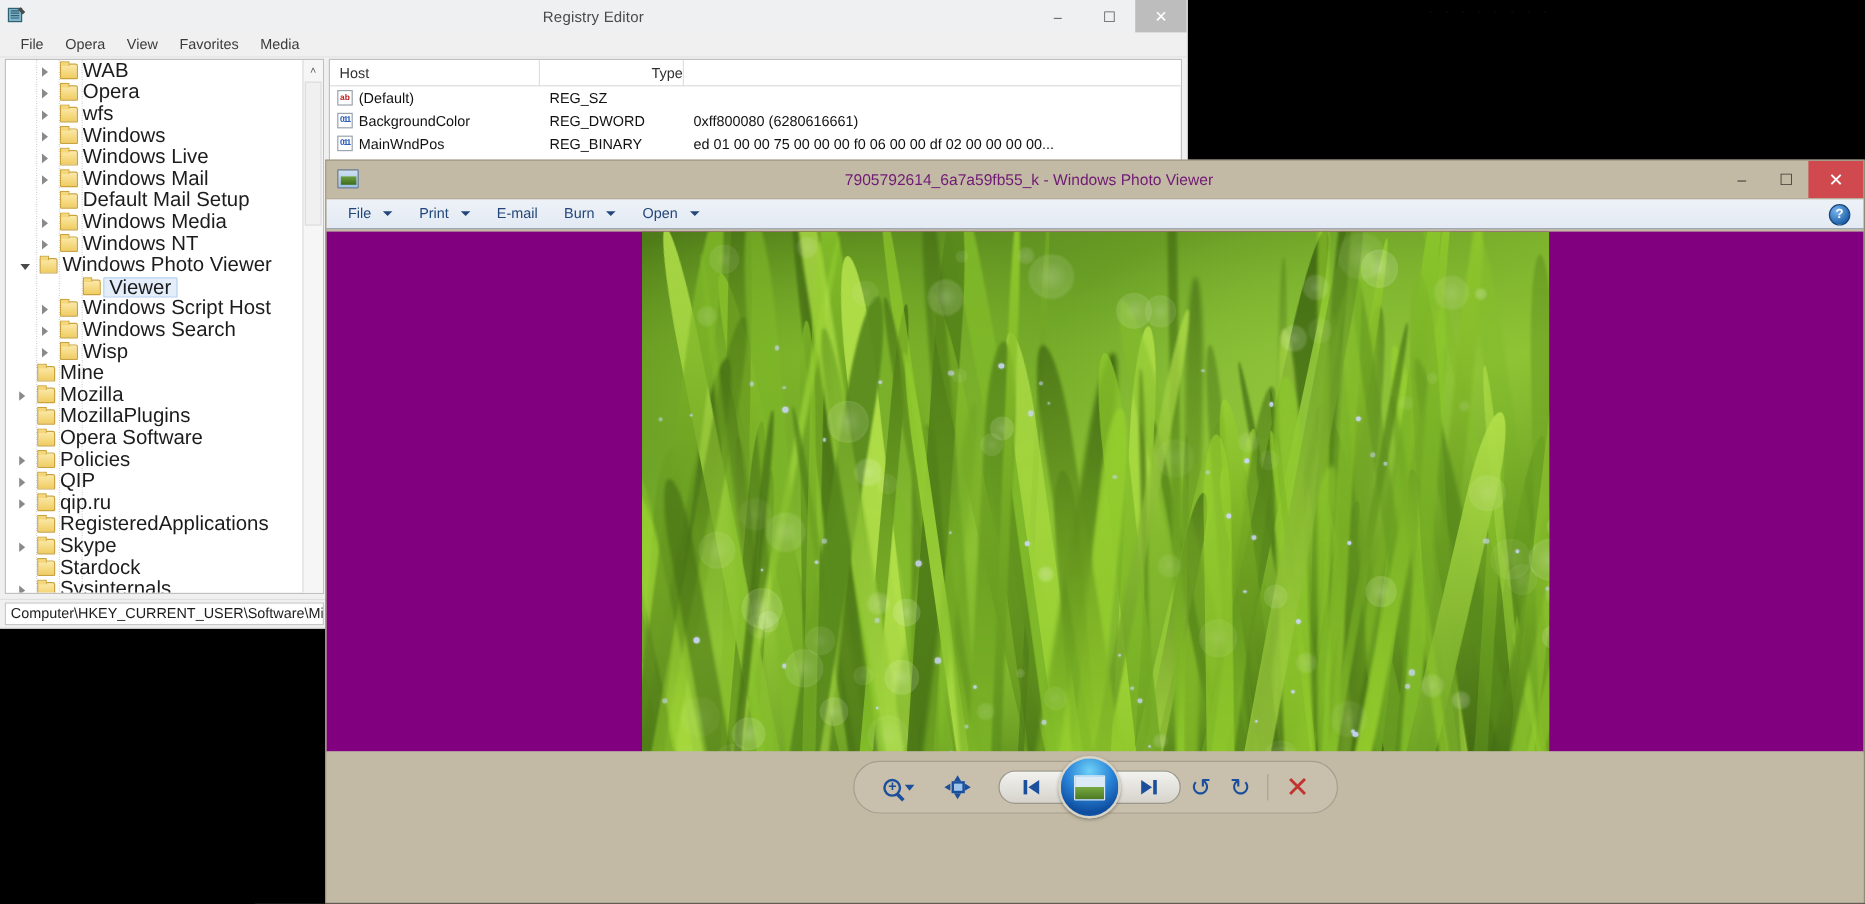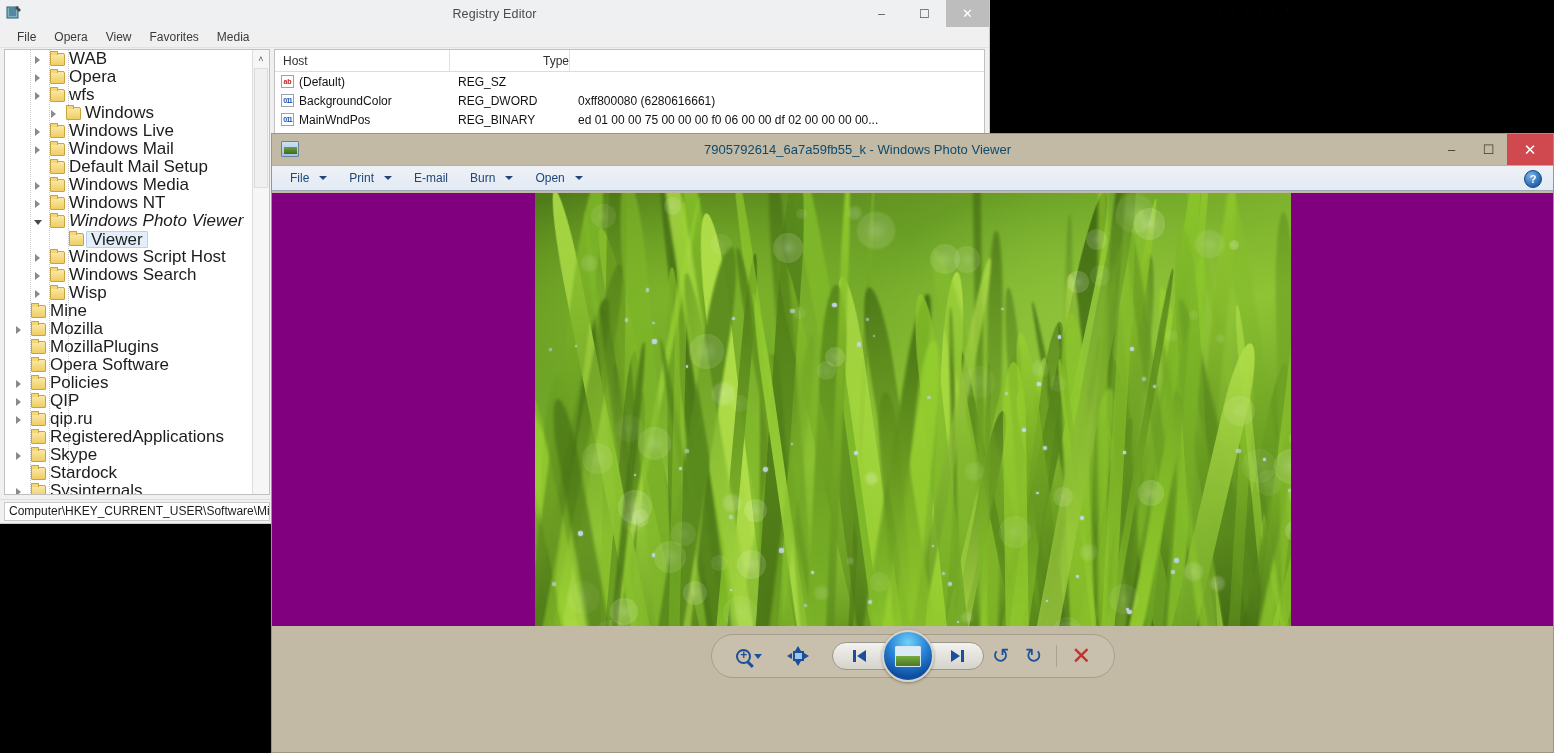--- a/index.html
+++ b/index.html
@@ -276,21 +276,21 @@
     overflow: hidden;
   }
   #wpv-app-icon:after {
     content: "";
     position: absolute; left: 2px; bottom: 2px;
     width: 13px; height: 7px;
     background: linear-gradient(#6da03e, #3e6b1f);
   }
   #wpv-title {
     flex: 1; text-align: center;
-    font-size: 13px; color: #0c4a6e;
+    font-size: 13px; color: #701a75;
     padding-right: 110px;
   }
   .wpv-winbtns { position: absolute; right: 0; top: 0; display: flex; height: 31px; }
   .wpv-winbtn {
     width: 37px; height: 31px;
     display: flex; align-items: center; justify-content: center;
     color: #3d3a32; font-size: 13px;
   }
   .wpv-winbtn.close { width: 46px; background: #d0494f; color: #fff; font-size: 15px; }
   #wpv-toolbar {
@@ -529,21 +529,21 @@
               <span class="tlabel">Opera</span>
             </div>
             <div class="tnode" style="padding-left: 26px;">
               <div class="twist">
                 <i></i>
               </div>
               <span style="width: 5px; display: inline-block;"></span>
               <div class="folder"></div>
               <span class="tlabel">wfs</span>
             </div>
-            <div class="tnode" style="padding-left: 42px;">
+            <div class="tnode" style="padding-left: 26px;">
               <div class="twist">
                 <i></i>
               </div>
               <span style="width: 5px; display: inline-block;"></span>
               <div class="folder"></div>
               <span class="tlabel">Windows</span>
             </div>
             <div class="tnode" style="padding-left: 26px;">
               <div class="twist">
                 <i></i>
@@ -577,21 +577,21 @@
               <span class="tlabel">Windows Media</span>
             </div>
             <div class="tnode" style="padding-left: 26px;">
               <div class="twist">
                 <i></i>
               </div>
               <span style="width: 5px; display: inline-block;"></span>
               <div class="folder"></div>
               <span class="tlabel">Windows NT</span>
             </div>
-            <div class="tnode" style="padding-left: 26px; font-style: italic;">
+            <div class="tnode" style="padding-left: 9px;">
               <div class="twist open">
                 <i></i>
               </div>
               <span style="width: 5px; display: inline-block;"></span>
               <div class="folder"></div>
               <span class="tlabel">Windows Photo Viewer</span>
             </div>
             <div class="tnode selected" style="padding-left: 45px;">
               <div class="twist none">
                 <i></i>

